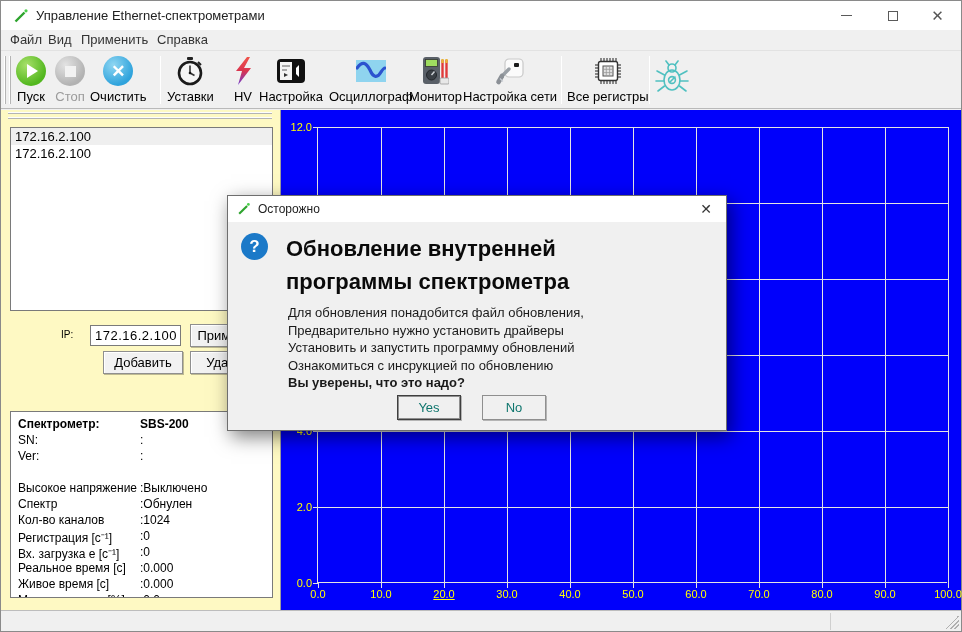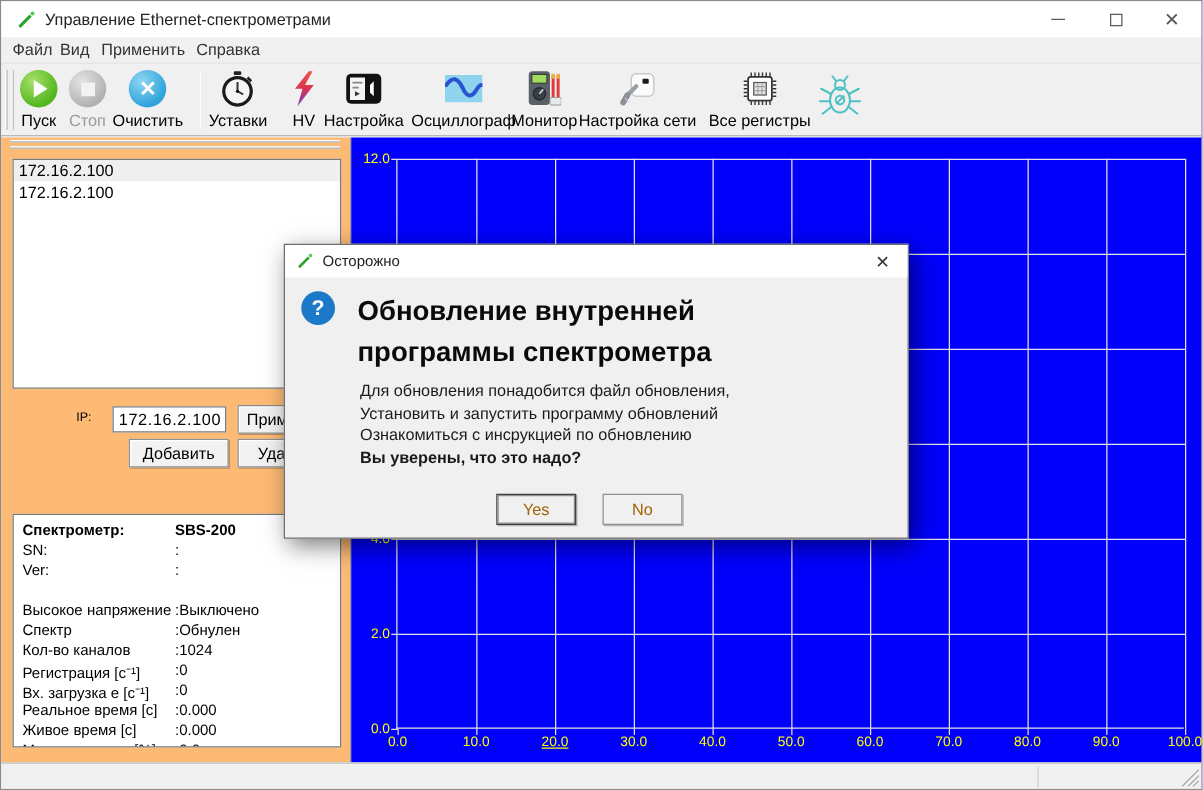--- a/index.html
+++ b/index.html
@@ -31,21 +31,21 @@
   .tb-lbl { font-size:13px; color:#000; margin-top:2px; white-space:nowrap; }
   .tb-lbl.disabled { color:#9a9a9a; }
   .circ30 { width:30px; height:30px; border-radius:50%; display:flex; align-items:center; justify-content:center; }
   .play-circ { background:radial-gradient(circle at 35% 30%, #a8e06a, #52b71e 70%); }
   .stop-circ { background:radial-gradient(circle at 35% 30%, #e3e3e3, #b2b2b2 70%); }
   .clear-circ { background:radial-gradient(circle at 35% 30%, #8fd6f2, #2fa3dc 70%); color:#fff; font-weight:bold; font-size:17px; }
   .play-tri { width:0; height:0; border-top:7px solid transparent; border-bottom:7px solid transparent; border-left:11px solid #fff; margin-left:3px; }
   .stop-sq { width:11px; height:11px; background:#f2f2f2; }
 
   
-  .leftpanel { position:absolute; left:1px; top:110px; width:280px; height:500px; background:#fdba74; border-right:1px solid #9d9d9d;text-decoration:underline; }
+  .leftpanel { position:absolute; left:1px; top:110px; width:280px; height:500px; background:#fef9c3; border-right:1px solid #9d9d9d;text-decoration:underline; }
   .panel-grip { position:absolute; left:7px; width:264px; height:2px; background:#ededed; border-top:1px solid #fdfdfd; border-bottom:1px solid #b4b4b4; }
   .listbox { position:absolute; left:9px; top:17px; width:263px; height:184px; background:#fff; border:1px solid #7a7a7a; overflow:hidden; }
   .list-item { height:17px; line-height:17px; font-size:13px; color:#000; padding-left:4px; }
   .list-item.selected { background:#efefef; }
   .ip-label { position:absolute; left:60px; top:219px; font-size:10px; color:#000; }
   .ip-input { position:absolute; left:89px; top:215px; width:91px; height:21px; border:1px solid #7a7a7a; background:#fff; font-size:13px; font-family:"Liberation Sans",sans-serif; padding-left:4px; letter-spacing:0.5px; }
   .btn { background:#f2f2f2; border:1px solid #8f8f8f; box-shadow:1px 1px 0 rgba(0,0,0,0.25), inset 1px 1px 0 #ffffff; font-size:13px; font-family:"Liberation Sans",sans-serif; color:#000; display:flex; align-items:center; justify-content:center; }
   .btn-apply { position:absolute; left:189px; top:214px; width:82px; height:23px; }
   .btn-add { position:absolute; left:102px; top:241px; width:80px; height:23px; }
   .btn-del { position:absolute; left:189px; top:241px; width:82px; height:23px; }
@@ -77,21 +77,21 @@
   
   .dialog { position:absolute; left:227px; top:195px; width:500px; height:236px; background:#f0f0f0; border:1px solid #6e6e6e; box-shadow:4px 6px 18px rgba(0,0,0,0.5); }
   .dlg-titlebar { position:absolute; left:0; top:0; width:498px; height:26px; background:#ffffff; }
   .dlg-title-icon { position:absolute; left:9px; top:6px; width:14px; height:14px; }
   .dlg-title-text { position:absolute; left:30px; top:6px; font-size:12px; color:#222;text-align:center; }
   .dlg-close { position:absolute; right:0; top:0; width:40px; height:26px; display:flex; align-items:center; justify-content:center; font-size:14px; color:#333; }
   .dlg-qicon { position:absolute; left:13px; top:37px; width:27px; height:27px; border-radius:50%; background:#1b79c8; color:#fff; font-weight:bold; font-size:17px; display:flex; align-items:center; justify-content:center; }
   .dlg-heading { position:absolute; left:58px; top:36px; font-size:22px; line-height:33px; font-weight:bold; color:#0a0a0a; }
   .dlg-body { position:absolute; left:60px; top:108px; font-size:13px; line-height:17.5px; color:#1a1a1a; }
   .dlg-question { font-weight:bold; }
-  .dlg-btn { position:absolute; top:199px; width:64px; height:25px; background:#f0f0f0; border:1px solid #8f8f8f; box-shadow:1px 1px 0 rgba(0,0,0,0.25); font-size:13px; display:flex; align-items:center; justify-content:center; color:#a16207; }
+  .dlg-btn { position:absolute; top:199px; width:64px; height:25px; background:#f0f0f0; border:1px solid #8f8f8f; box-shadow:1px 1px 0 rgba(0,0,0,0.25); font-size:13px; display:flex; align-items:center; justify-content:center; color:#0f766e; }
   .dlg-yes { left:169px; border:1px solid #3f3f3f; box-shadow:inset 0 0 0 1px #8f8f8f, 1px 1px 0 rgba(0,0,0,0.25); }
   .dlg-no { left:254px; }
 </style>
 </head>
 <body>
 
 <div class="win">
 
   <div class="titlebar">
     <svg class="title-icon" viewBox="0 0 16 16">
@@ -420,20 +420,21 @@
       <span class="dlg-title-text">Осторожно</span>
       <div class="dlg-close">✕</div>
     </div>
     <div class="dlg-qicon">?</div>
     <div class="dlg-heading">
       <div>Обновление внутренней</div>
       <div>программы спектрометра</div>
     </div>
     <div class="dlg-body">
       <div>Для обновления понадобится файл обновления,</div>
+      <div>Предварительно нужно установить драйверы</div>
       <div>Установить и запустить программу обновлений</div>
       <div>Ознакомиться с инсрукцией по обновлению</div>
       <div class="dlg-question">Вы уверены, что это надо?</div>
     </div>
     <div class="dlg-btn dlg-yes">Yes</div>
     <div class="dlg-btn dlg-no">No</div>
   </div>
 
   <div class="statusbar">
     <div class="status-sep"></div>

